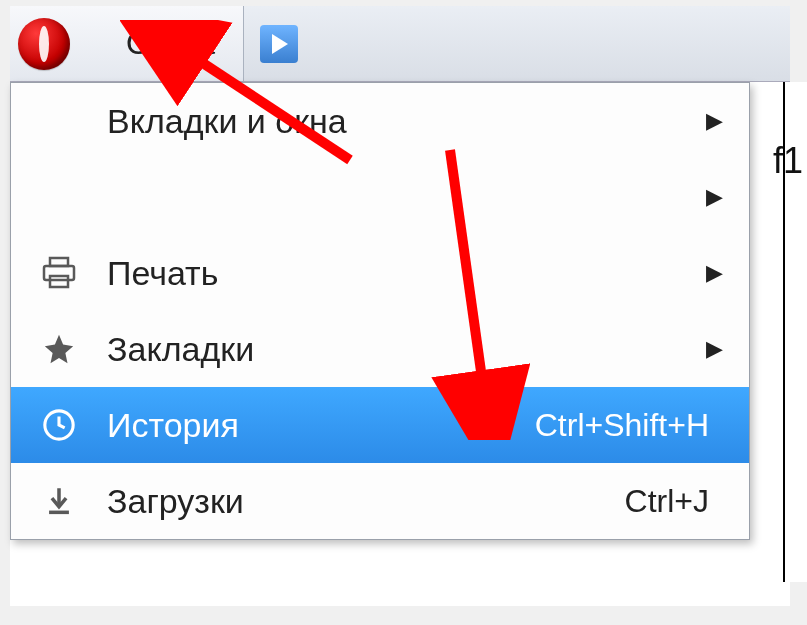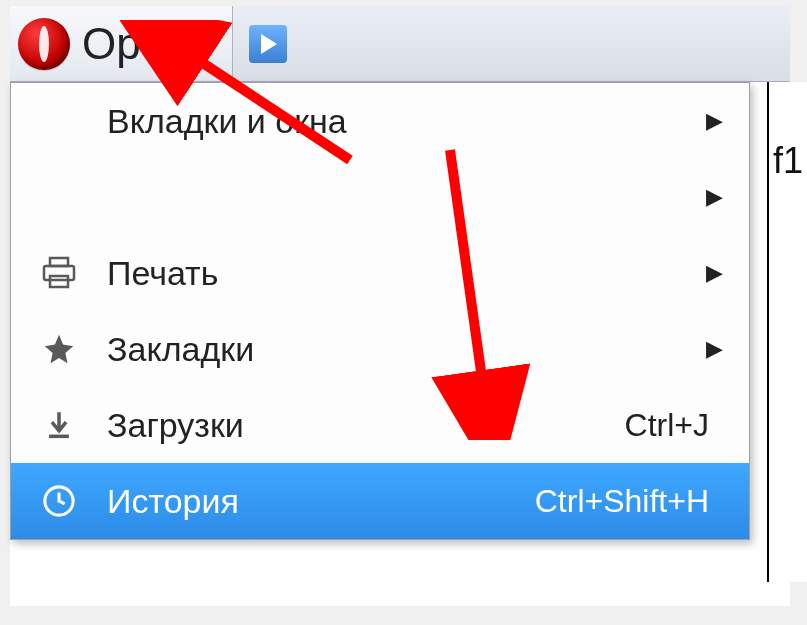--- a/index.html
+++ b/index.html
@@ -50,22 +50,23 @@
     .opera-logo::after{
       content:"";
       position:absolute;
       left:21px; top:8px;
       width:10px; height:36px;
       background:#fff;
       border-radius:50%;
       opacity:.9;
     }
     .opera-label {
-      font-size: 44px;
+      font-size: 32px;
       color: #222;
+      margin-left: 44px;
     }
     .page-tab {
       display: flex;
       align-items: center;
       height: 100%;
       padding: 0 8px 0 16px;
       gap: 12px;
       overflow: hidden;
       flex: 1;
     }
@@ -124,21 +125,21 @@
     .menu-item.highlight {
       background: linear-gradient(#3fa8ff,#2c8be8);
       color: #fff;
     }
     .menu-item.highlight .shortcut { color:#fff; }
     .menu-item.highlight .icon-slot { color:#fff; }
     .side-strip{
       position:absolute;
       top:82px;
       right:0;
-      width:40px;
+      width:24px;
       height:500px;
       background:#fff;
       border-left:2px solid #000;
     }
     .side-text{
       font-size:36px;
       color:#111;
       position:absolute;
       right:4px;
       top:58px;
@@ -205,43 +206,43 @@
     <span class="icon-slot">
       <svg width="34" height="34" viewBox="0 0 24 24" fill="#595959">
           <path d="M12 2l2.9 6.9L22 10l-5.5 4.8L18 22l-6-3.6L6 22l1.5-7.2L2 10l7.1-1.1z"></path>
         </svg>
     </span>
     <span class="label">Закладки</span>
     <span class="spacer"></span>
     <span class="chevron">▶</span>
   </div>
 
+  <div class="menu-item highlight">
+    <span class="icon-slot">
+      <svg width="34" height="34" viewBox="0 0 24 24" fill="none" stroke="#fff" stroke-width="2.2">
+        <circle cx="12" cy="12" r="10"></circle>
+        <path d="M12 6v6l4 2"></path>
+      </svg>
+    </span>
+    <span class="label">История</span>
+    <span class="spacer"></span>
+    <span class="shortcut">Ctrl+Shift+H</span>
+  </div>
+
   <div class="menu-item">
     <span class="icon-slot">
       <svg width="34" height="34" viewBox="0 0 24 24" fill="none" stroke="#595959" stroke-width="2.5">
         <path d="M5 20h14"></path>
         <path d="M7 10l5 6 5-6"></path>
         <path d="M12 3v12"></path>
       </svg>
     </span>
     <span class="label">Загрузки</span>
     <span class="spacer"></span>
     <span class="shortcut">Ctrl+J</span>
-  </div>
-
-  <div class="menu-item highlight">
-    <span class="icon-slot">
-      <svg width="34" height="34" viewBox="0 0 24 24" fill="none" stroke="#fff" stroke-width="2.2">
-        <circle cx="12" cy="12" r="10"></circle>
-        <path d="M12 6v6l4 2"></path>
-      </svg>
-    </span>
-    <span class="label">История</span>
-    <span class="spacer"></span>
-    <span class="shortcut">Ctrl+Shift+H</span>
   </div>
 
 </div>
 
 <svg class="arrow" style="left:120px; top:20px;" width="260" height="160">
   <defs>
     <marker id="ah1" markerWidth="14" markerHeight="14" refX="3" refY="5" orient="auto">
       <polygon points="0,0 12,5 0,10" fill="#ff0000"></polygon>
     </marker>
   </defs>

